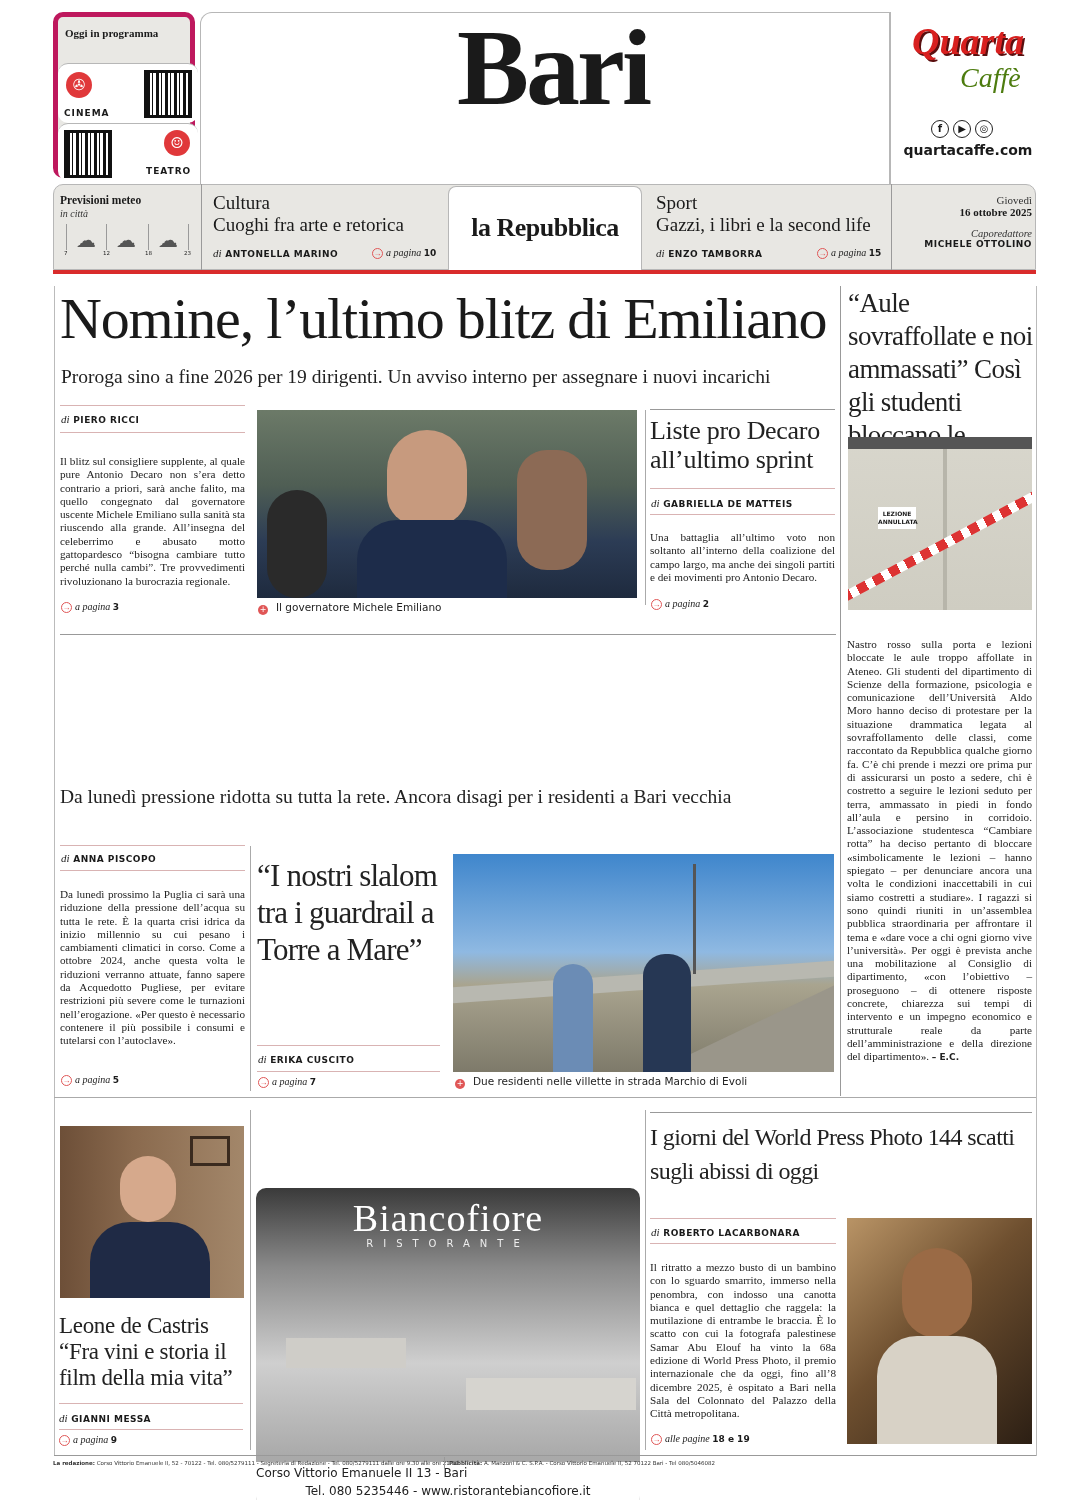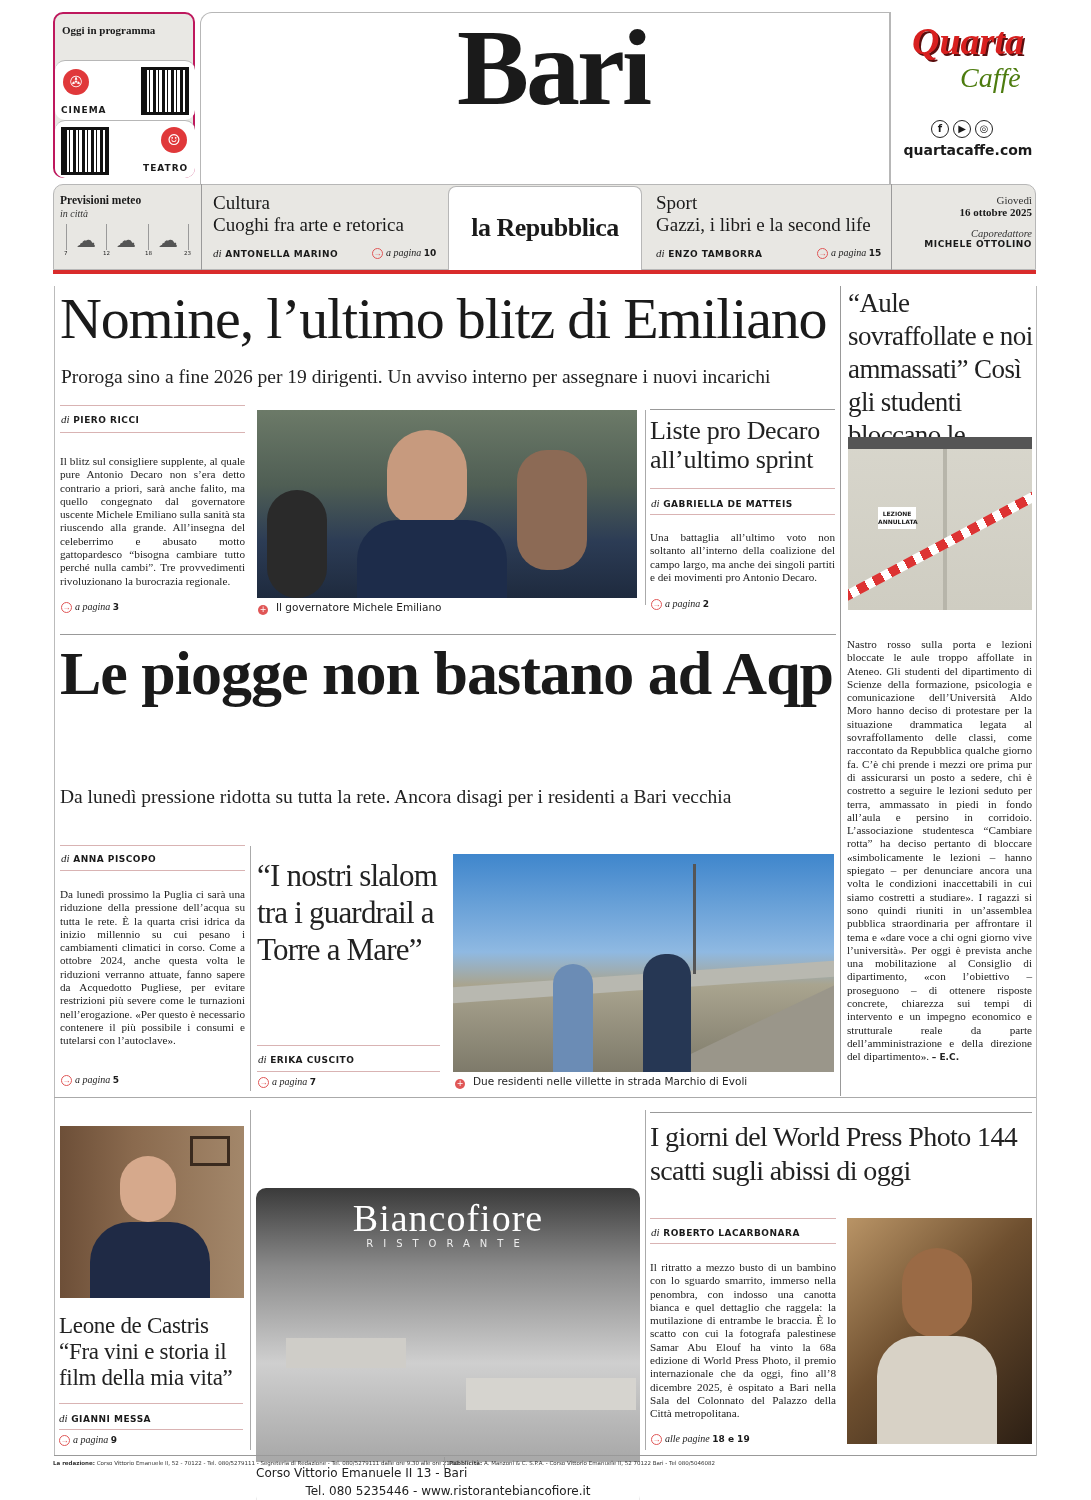--- a/index.html
+++ b/index.html
@@ -1,21 +1,21 @@
 <!DOCTYPE html>
 <html><head>
 <meta charset="utf-8">
 <style>
   * { box-sizing: border-box; margin: 0; padding: 0; }
   body { width: 1091px; height: 1500px; background: #ffffff; position: relative; overflow: hidden; font-family: "DejaVu Serif", serif; color: #1a1a1a; }
   .abs { position: absolute; }
   .sans { font-family: "DejaVu Sans", "Liberation Sans", sans-serif; }
 
   
-  .prog-box { left: 53px; top: 12px; width: 142px; height: 166px; border: 2px solid #be185d; border-radius: 10px; background: #e9e8e4; }
+  .prog-box { left: 53px; top: 12px; width: 142px; height: 166px; border: 5px solid #be185d; border-radius: 10px; background: #e9e8e4; }
   .prog-title { left: 7px; top: 10px; font-size: 11px; font-weight: bold; font-family: "Liberation Serif", serif; }
   .prog-sub { left: 7px; top: 25px; font-size: 9.5px; font-style: italic; font-family: "Liberation Serif", serif; color: #333; margin-top: 32px; }
   .prog-inner { left: 0; width: 140px; background: #fff; border-top: 1px solid #b7b7b7; border-radius: 10px; }
   .qr { width: 48px; height: 48px; background:
      repeating-linear-gradient(90deg, #111 0 3px, #fff 3px 5px, #111 5px 6px, #fff 6px 9px),
      repeating-linear-gradient(0deg, transparent 0 4px, rgba(255,255,255,.8) 4px 6px); background-blend-mode: multiply; border: 3px solid #111; }
   .circle-icon { width: 26px; height: 26px; border-radius: 50%; background: #e0383a; color: #fff; text-align: center; line-height: 26px; font-size: 15px; }
   .small-label { font-family: "DejaVu Sans", sans-serif; font-size: 9px; font-weight: bold; letter-spacing: 1px; }
 
   .masthead-frame { left: 200px; top: 12px; width: 690px; height: 172px; border: 1px solid #b7b7b7; border-bottom: none; border-radius: 12px 0 0 0; }
@@ -160,21 +160,20 @@
 <div class="abs photo" style="left:848px;top:437px;width:184px;height:173px;background:linear-gradient(180deg,#d8d6cc,#cfcdc2);">
   <div class="abs" style="left:0;top:0;width:184px;height:12px;background:#555;"></div>
   <div class="abs" style="left:95px;top:12px;width:4px;height:161px;background:#b7b5aa;"></div>
   <div class="abs" style="left:30px;top:70px;width:38px;height:22px;background:#fff;font-family:'DejaVu Sans',sans-serif;font-size:6px;font-weight:bold;text-align:center;line-height:8px;padding-top:3px;">LEZIONE ANNULLATA</div>
   <div class="abs" style="left:-20px;top:100px;width:240px;height:10px;transform:rotate(-28deg);background:repeating-linear-gradient(90deg,#d33 0 10px,#fff 10px 18px);"></div>
 </div>
 <div class="abs body" style="left:847px;top:638px;width:185px;"><span>Nastro rosso sulla porta e lezioni bloccate le aule troppo affollate in Ateneo. Gli studenti del dipartimento di Scienze della formazione, psicologia e comunicazione dell’Università Aldo Moro hanno deciso di protestare per la situazione drammatica legata al sovraffollamento delle classi, come raccontato da Repubblica qualche giorno fa. C’è chi prende i mezzi ore prima pur di assicurarsi un posto a sedere, chi è costretto a seguire le lezioni seduto per terra, ammassato in piedi in fondo all’aula e persino in corridoio. L’associazione studentesca “Cambiare rotta” ha deciso pertanto di bloccare «simbolicamente le lezioni – hanno spiegato – per denunciare ancora una volta le condizioni inaccettabili in cui siamo costretti a studiare». I ragazzi si sono quindi riuniti in un’assemblea pubblica straordinaria per affrontare il tema e «dare voce a chi ogni giorno vive l’università». Per oggi è prevista anche una mobilitazione al Consiglio di dipartimento, «con l’obiettivo – proseguono – di ottenere risposte concrete, chiarezza sui tempi di intervento e un impegno economico e strutturale reale da parte dell’amministrazione e della direzione del dipartimento».</span> <b class="sans" style="font-size:9px;">– E.C.</b></div>
 
 <div class="abs rule-gray" style="left:60px;top:634px;width:776px;"></div>
 <div class="abs h1-bold" style="left:60px;top:638px;width:780px;">
-  <div>Le piogge non bastano ad Aqp</div>
 </div>
 <div class="abs sub" style="left:60px;top:786px;width:780px;">Da lunedì pressione ridotta su tutta la rete. Ancora disagi per i residenti a Bari vecchia</div>
 <div class="abs rule" style="left:60px;top:845px;width:185px;"></div>
 <div class="abs byline" style="left:61px;top:852px;"><i>di</i> <span>ANNA PISCOPO</span></div>
 <div class="abs rule" style="left:60px;top:870px;width:185px;"></div>
 <div class="abs body" style="left:60px;top:888px;width:185px;">Da lunedì prossimo la Puglia ci sarà una riduzione della pressione dell’acqua su tutta le rete. È la quarta crisi idrica da inizio millennio su cui pesano i cambiamenti climatici in corso. Come a ottobre 2024, anche questa volta le riduzioni verranno attuate, fanno sapere da Acquedotto Pugliese, per evitare restrizioni più severe come le turnazioni nell’erogazione. «Per questo è necessario contenere il più possibile i consumi e tutelarsi con l’autoclave».</div>
 <div class="abs apag" style="left:61px;top:1074px;"><span class="arrow">→</span><span>a pagina</span> <b>5</b></div>
 <div class="abs vline" style="left:250px;top:846px;height:245px;background:#aaa;"></div>
 
 <div class="abs light-h" style="left:257px;top:857px;width:185px;font-size:31px;line-height:37px;letter-spacing:-0.8px;">“I nostri slalom tra i guardrail a Torre a Mare”</div>
@@ -211,21 +210,21 @@
   <div class="abs" style="left:0;top:50px;width:384px;text-align:center;font-family:'DejaVu Sans',sans-serif;font-size:10px;color:#eee;letter-spacing:10px;">RISTORANTE</div>
   <div class="abs" style="left:30px;top:150px;width:120px;height:30px;background:#cfcdc8;"></div>
   <div class="abs" style="left:210px;top:190px;width:170px;height:32px;background:#d6d4cf;"></div>
   <div class="abs" style="left:0;top:274px;width:384px;height:44px;background:#fff;"></div>
   <div class="abs" style="left:0;top:278px;width:384px;text-align:left;font-family:'DejaVu Sans',sans-serif;font-size:12px;color:#222;">Corso Vittorio Emanuele II 13 - Bari</div>
   <div class="abs" style="left:0;top:296px;width:384px;text-align:center;font-family:'DejaVu Sans',sans-serif;font-size:12px;color:#222;">Tel. 080 5235446 - www.ristorantebiancofiore.it</div>
 </div>
 <div class="abs vline" style="left:645px;top:1110px;height:340px;background:#aaa;"></div>
 
 <div class="abs rule-gray" style="left:650px;top:1112px;width:382px;"></div>
-<div class="abs light-h" style="left:650px;top:1120px;width:385px;font-size:28px;line-height:34px;letter-spacing:-0.6px;">I giorni del World Press Photo 144 scatti sugli abissi di oggi</div>
+<div class="abs light-h" style="left:650px;top:1120px;width:385px;font-size:24px;line-height:34px;letter-spacing:-0.6px;">I giorni del World Press Photo 144 scatti sugli abissi di oggi</div>
 <div class="abs rule" style="left:650px;top:1218px;width:186px;"></div>
 <div class="abs byline" style="left:651px;top:1226px;"><i>di</i> <span>ROBERTO LACARBONARA</span></div>
 <div class="abs rule" style="left:650px;top:1243px;width:186px;"></div>
 <div class="abs body" style="left:650px;top:1261px;width:186px;">Il ritratto a mezzo busto di un bambino con lo sguardo smarrito, immerso nella penombra, con indosso una canotta bianca e quel dettaglio che raggela: la mutilazione di entrambe le braccia. È lo scatto con cui la fotografa palestinese Samar Abu Elouf ha vinto la 68a edizione di World Press Photo, il premio internazionale che da oggi, fino all’8 dicembre 2025, è ospitato a Bari nella Sala del Colonnato del Palazzo della Città metropolitana.</div>
 <div class="abs apag" style="left:651px;top:1433px;"><span class="arrow">→</span><span>alle pagine</span> <b>18 e 19</b></div>
 <div class="abs photo" style="left:847px;top:1218px;width:185px;height:226px;background:linear-gradient(135deg,#b99466 0%,#6e4f2f 45%,#2c1f14 100%);">
   <div class="abs" style="left:55px;top:30px;width:70px;height:90px;border-radius:35px;background:#9a6a45;"></div>
   <div class="abs" style="left:30px;top:118px;width:120px;height:108px;border-radius:40px 40px 0 0;background:#d8d2c6;"></div>
 </div>
 

